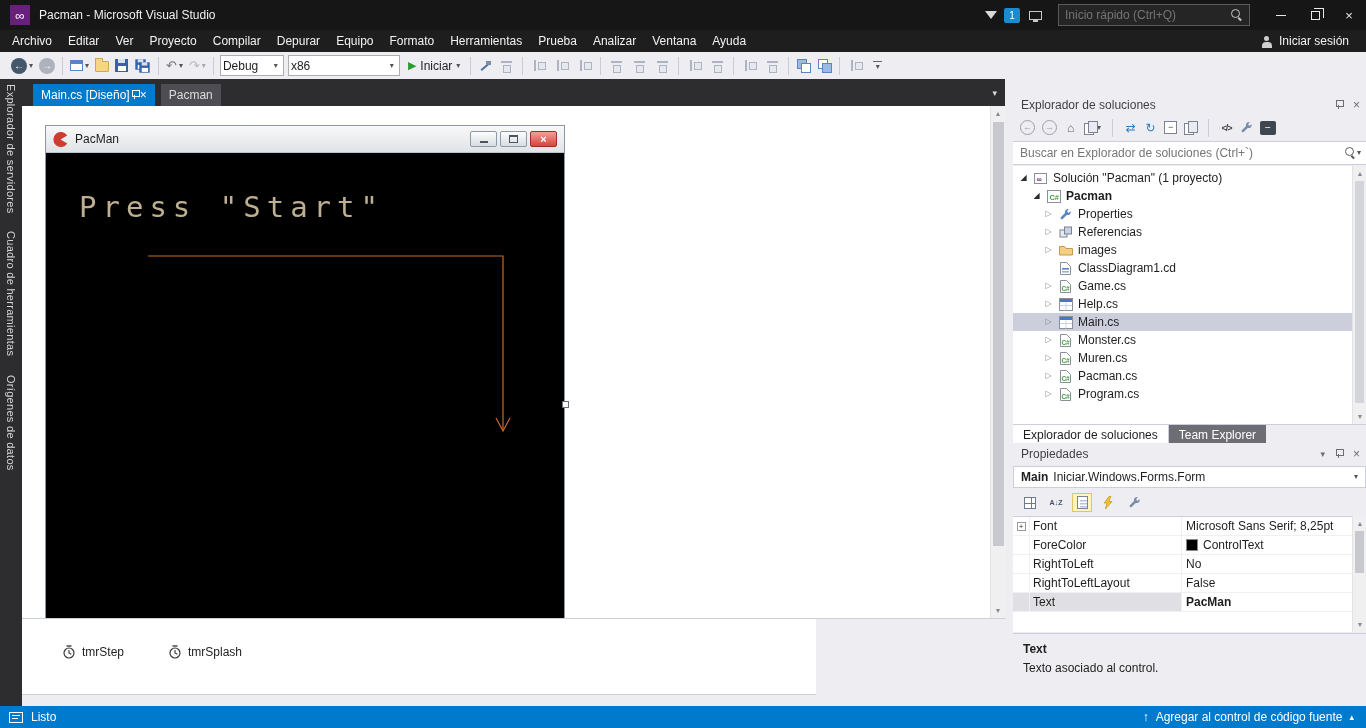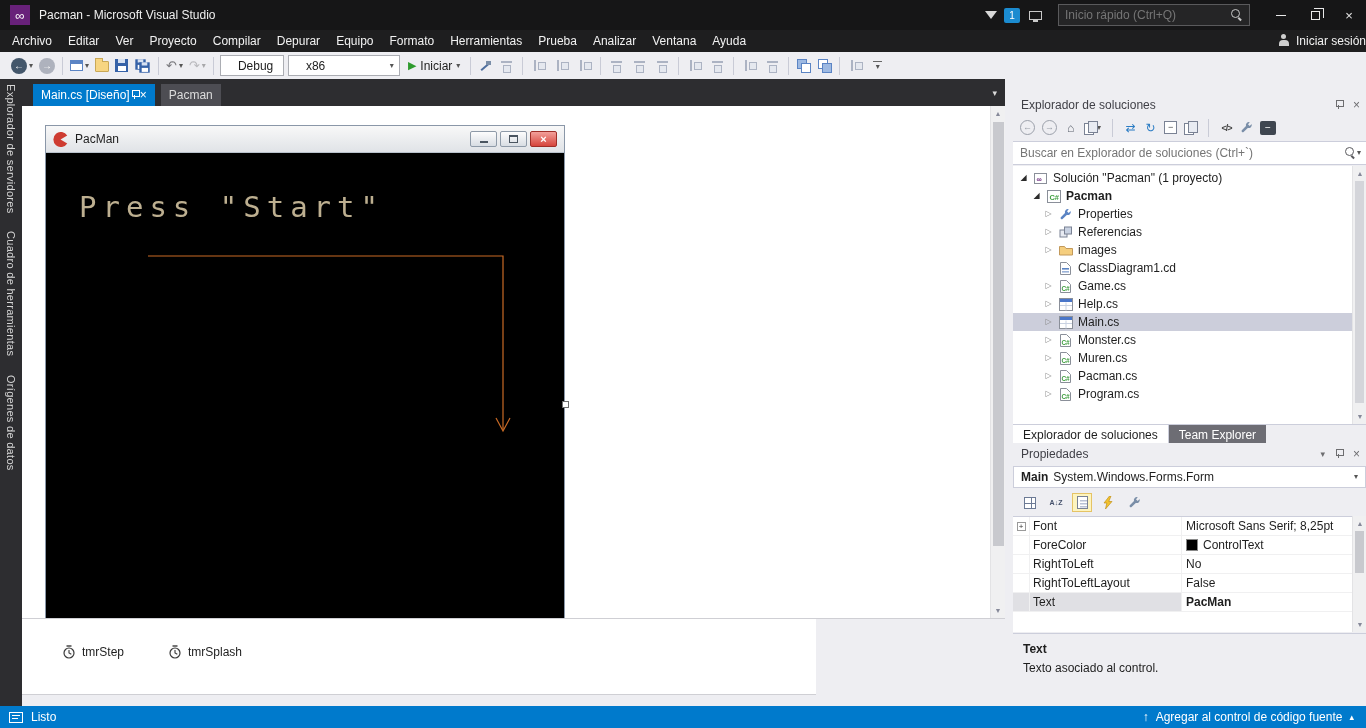--- a/index.html
+++ b/index.html
@@ -28,21 +28,21 @@
 #quick-launch .mag{margin-right:6px}
 .win-btn{width:34px;height:30px;display:flex;align-items:center;justify-content:center;color:#E8E8E8;font-size:13px}
 .win-btn .bar{width:10px;height:1px;background:#E8E8E8}
 .win-btn .boxes{width:9px;height:9px;border:1px solid #E8E8E8;position:relative;background:#161617}
 .win-btn .boxes::before{content:"";position:absolute;left:2px;top:-4px;width:9px;height:9px;border:1px solid #E8E8E8;border-left:0;border-bottom:0}
 
 
 #menubar{position:absolute;left:0;top:30px;width:1366px;height:22px;background:#1E1E1F;display:flex;align-items:center;color:#F2F2F2}
 .menu-item{padding:0 8px;height:100%;display:flex;align-items:center;white-space:nowrap}
 #menubar{padding-left:4px}
-#signin{margin-left:auto;display:flex;align-items:flex-start;gap:6px;padding-right:0}
+#signin{margin-left:auto;display:flex;align-items:flex-end;gap:6px;padding-right:17px}
 .person{width:12px;height:12px;position:relative;flex:none}
 .person::before{content:"";position:absolute;left:3.5px;top:0;width:5px;height:5px;border-radius:50%;background:#CFCFCF}
 .person::after{content:"";position:absolute;left:1px;top:6px;width:10px;height:6px;border-radius:4px 4px 0 0;background:#CFCFCF}
 
 
 #toolbar{position:absolute;left:0;top:52px;width:1366px;height:27px;background:#EEEEF2;display:flex;align-items:center;padding-left:8px}
 .tbtn{height:22px;display:flex;align-items:center;justify-content:center;gap:2px;padding:0 3px;flex:none}
 .sep{width:1px;height:18px;background:#C9CBD6;margin:0 4px;flex:none}
 .caret{font-size:8px;color:#555;line-height:1}
 .dim{opacity:.45}
@@ -55,21 +55,21 @@
 .floppy{width:13px;height:13px;background:#3662A8;position:relative;flex:none}
 .floppy::before{content:"";position:absolute;left:3px;top:0;width:7px;height:4px;background:#D7E1F2}
 .floppy::after{content:"";position:absolute;left:2.5px;top:7px;width:8px;height:5px;background:#FFF}
 .floppy.small{transform:scale(.8)}
 .saveall{position:relative;width:17px;height:16px}
 .saveall .floppy{position:absolute}
 .saveall .f1{left:0;top:0}
 .saveall .f2{left:4px;top:3px}
 .arrow-glyph{font-size:13px;color:#7A7A7E;line-height:1}
 .combo{height:21px;background:#FFF;border:1px solid #ABADB3;display:flex;align-items:center;font-size:12px;color:#1E1E1E;flex:none;margin:0 2px}
-.combo .combo-label{padding:0 17px;white-space:nowrap}
+.combo .combo-label{padding:0 2px;white-space:nowrap}
 .combo .caret{margin-left:auto;padding-right:5px}
 .start{display:flex;align-items:center;gap:4px;padding:0 6px;height:22px;flex:none}
 .play{color:#2E9B2E;font-size:11px;line-height:1}
 .ghost{width:17px;height:17px;position:relative;opacity:.5;flex:none}
 .ghost::before{content:"";position:absolute;left:4px;top:3px;width:2px;height:11px;background:#6C7A95}
 .ghost::after{content:"";position:absolute;left:8px;top:5px;width:6px;height:6px;border:1px solid #6C7A95;background:#DDE3ED}
 .ghost.h::before{left:3px;top:4px;width:11px;height:2px}
 .ghost.h::after{left:5px;top:8px}
 .order-ico{width:15px;height:15px;position:relative;flex:none}
 .order-ico::before{content:"";position:absolute;left:1px;top:1px;width:8px;height:8px;border:1px solid #5B84C4;background:#9DB9E2}
@@ -620,21 +620,21 @@
     <div class="panel-header">
       <span>Propiedades</span>
       <span class="hicons">
         <span class="hdr-caret">▾</span>
         <span class="pin"></span>
         <span class="hdr-close">×</span>
       </span>
     </div>
     <div id="prop-object">
       <span class="bold">Main</span>
-      <span>System.Windows.Forms.Form</span>
+      <span>Iniciar.Windows.Forms.Form</span>
       <span class="caret">▾</span>
     </div>
     <div id="prop-toolbar">
       <span class="pt-ico">
           <span class="cat-ico"></span>
         </span>
       <span class="pt-ico">
           <span class="az-ico">A↓Z</span>
         </span>
       <span class="pt-ico selected">

